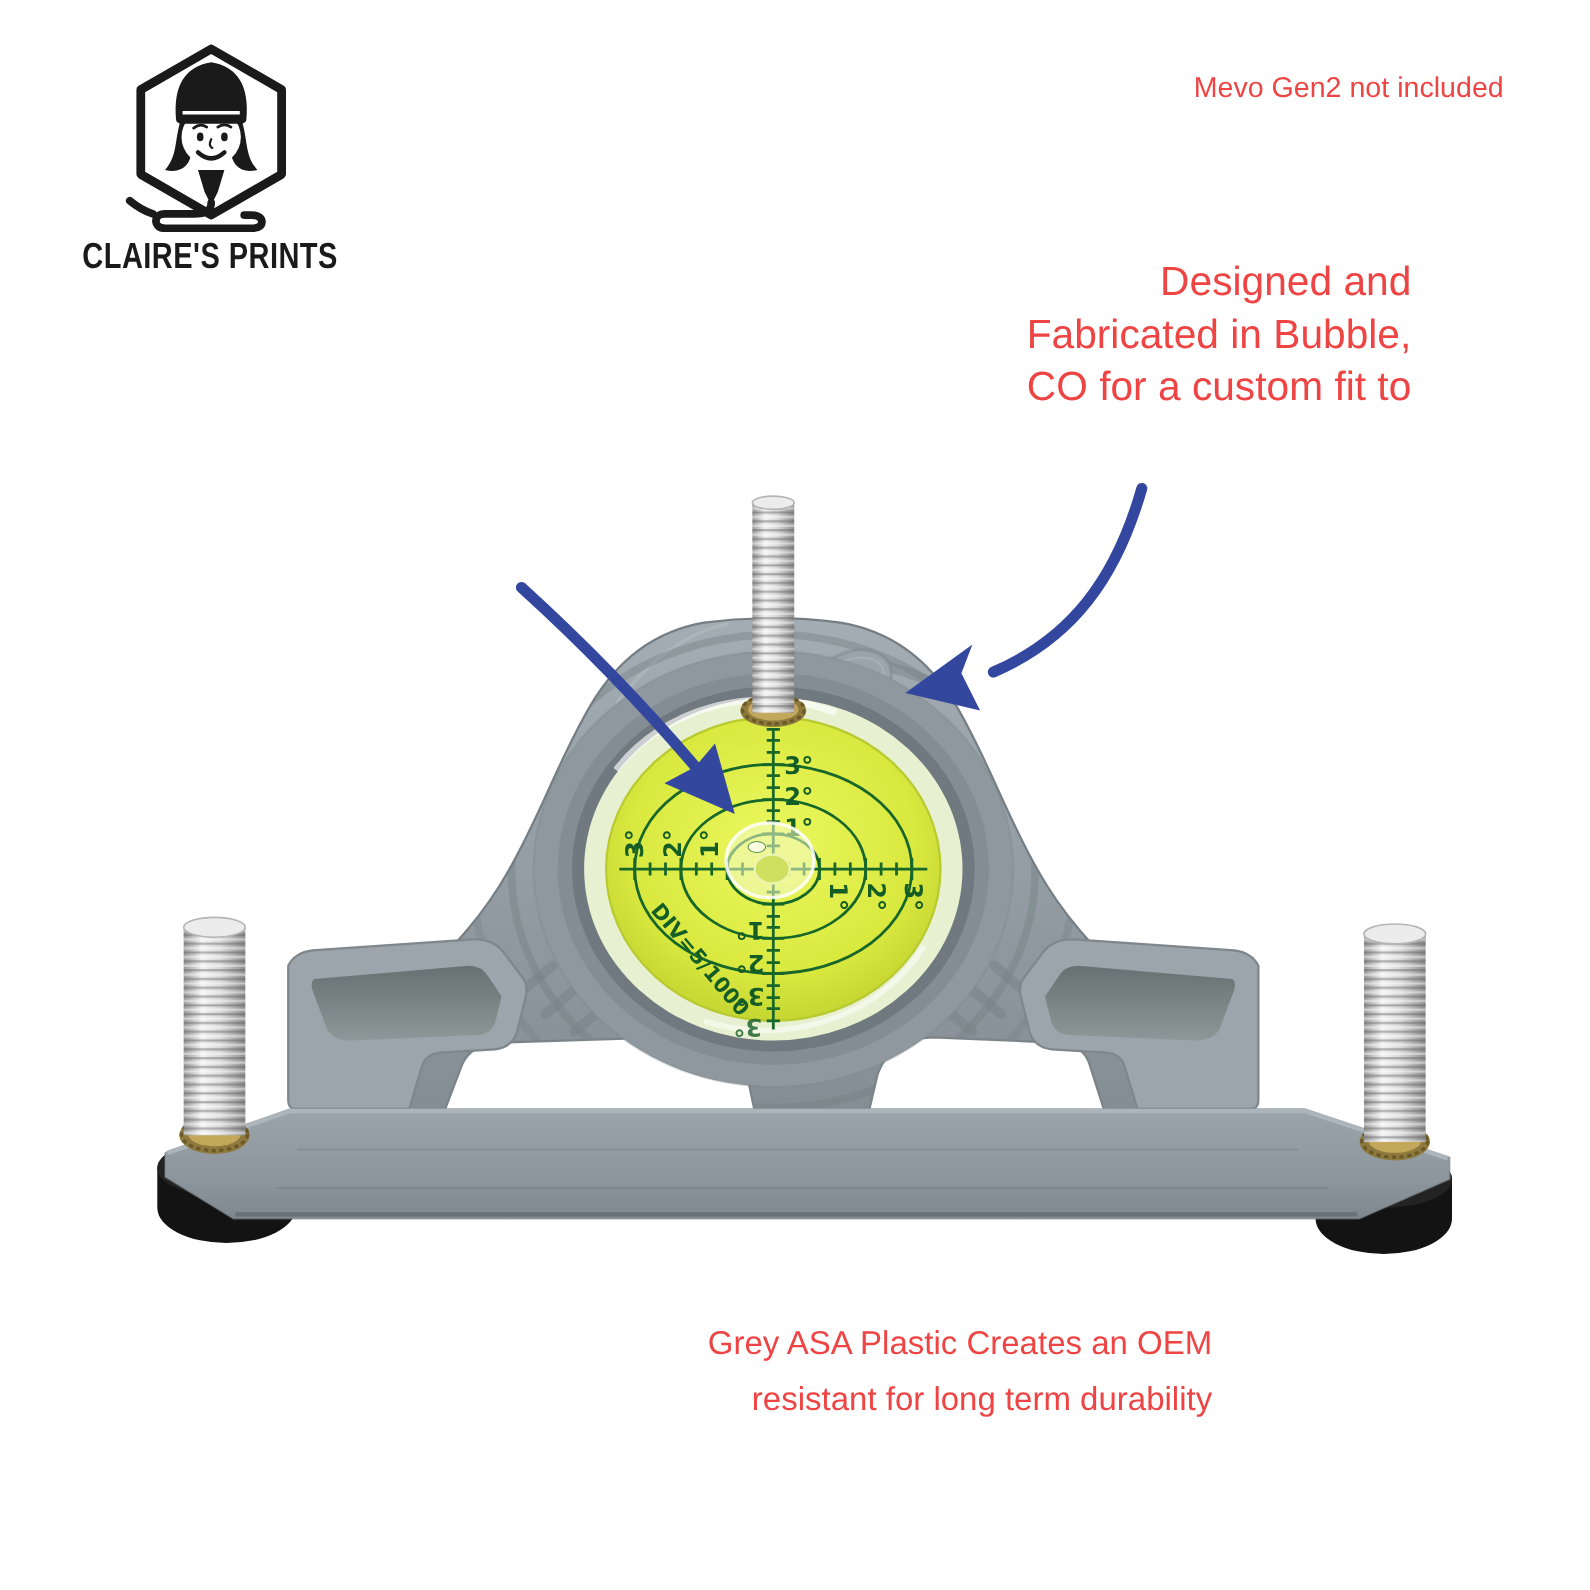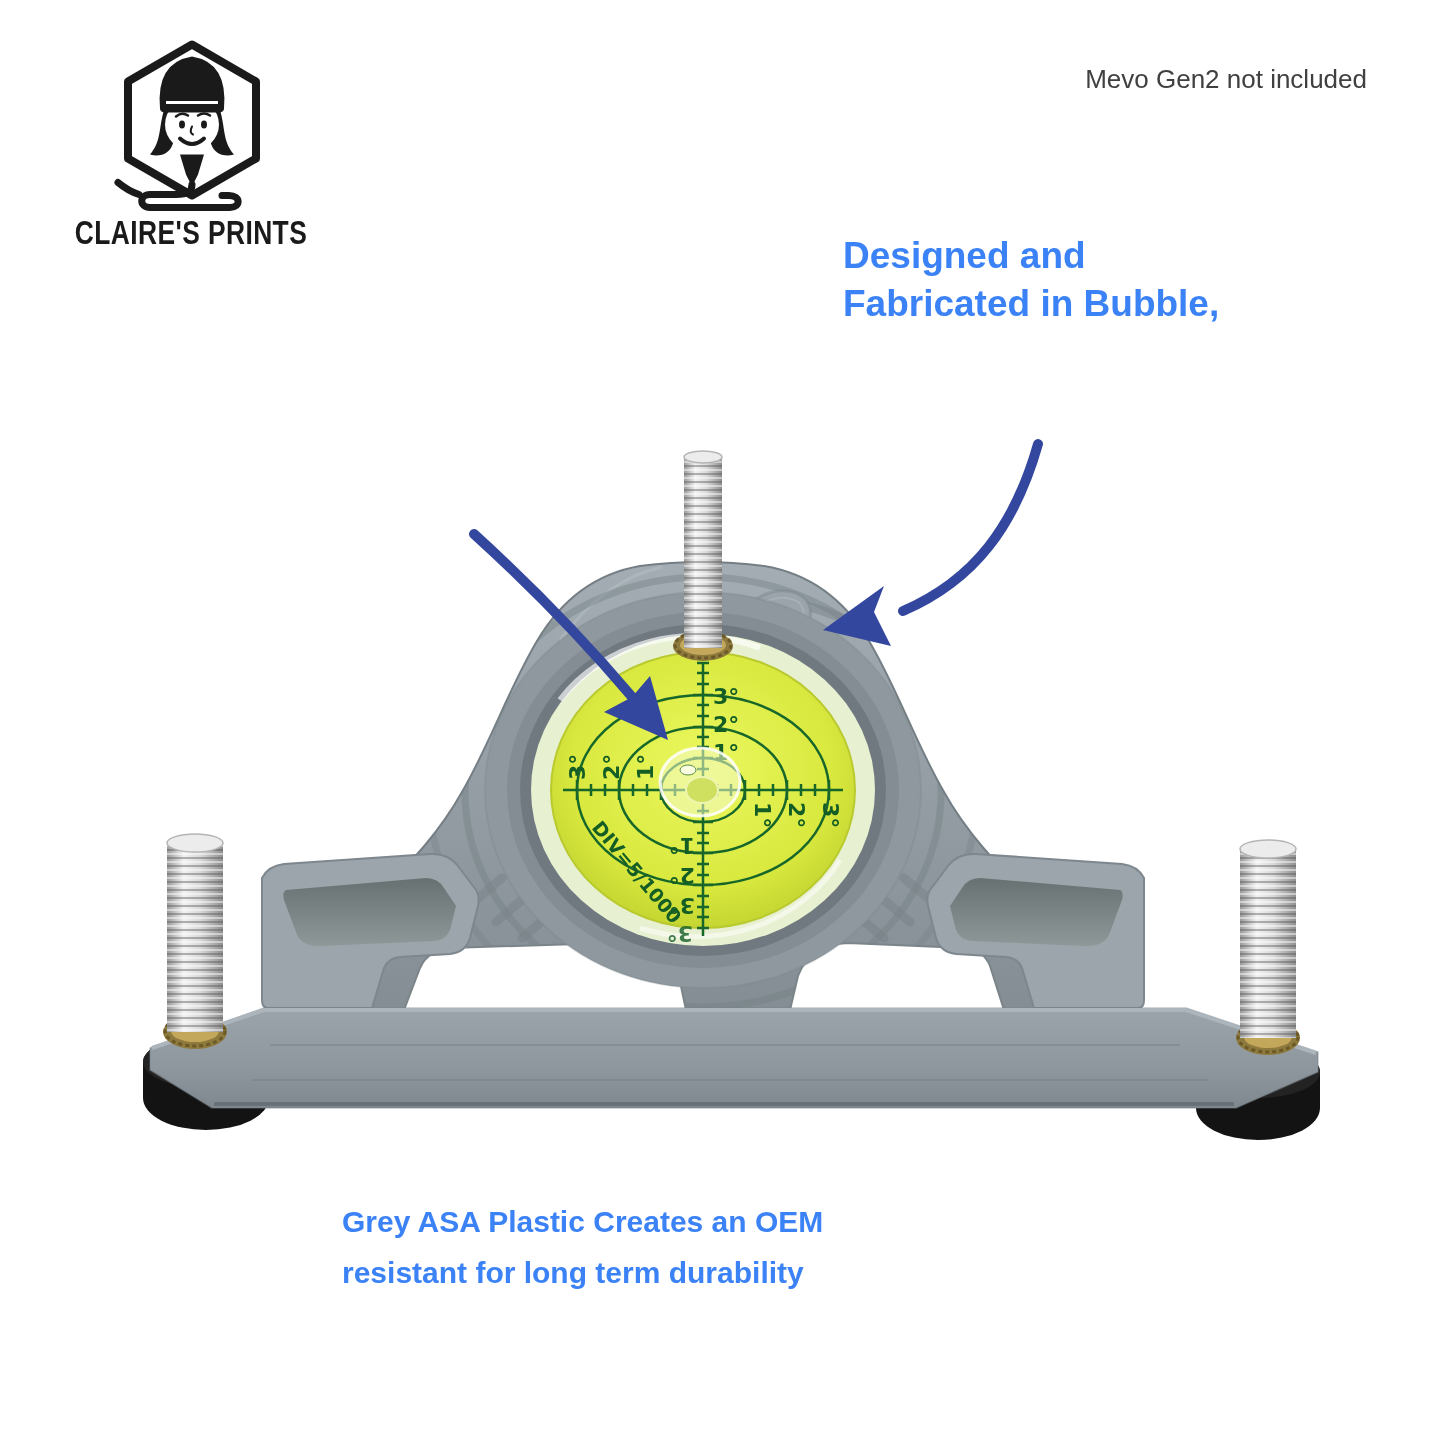--- a/index.html
+++ b/index.html
@@ -4,23 +4,23 @@
 <style>
   html,body{margin:0;padding:0;background:#ffffff;}
   .canvas{position:relative;width:1445px;height:1445px;background:#fff;overflow:hidden;
           font-family:"Liberation Sans",sans-serif;color:#111;}
   .abs{position:absolute;}
   
   .logo-icon{left:112px;top:36px;width:160px;height:176px;}
   .brand{left:41px;top:214px;width:300px;text-align:center;font-size:33px;font-weight:700;
          letter-spacing:.5px;transform:scaleX(.8);transform-origin:center;color:#1a1a1a;}
   
-  .disclaimer{left:1035px;top:64px;width:332px;text-align:right;font-size:26px;font-weight:400;color:#404040;}
-  
-  .callout{font-weight:700;text-align:left;color:#3b82f6;}
+  .disclaimer{left:1035px;top:64px;width:332px;text-align:right;font-size:26px;font-weight:400;color:#ef4444;}
+  
+  .callout{font-weight:400;text-align:right;color:#ef4444;}
   .callout .line{white-space:nowrap;}
   .callout-left{left:192px;top:364px;width:460px;font-size:41px;line-height:50px;}
   .callout-right{left:843px;top:232px;width:440px;font-size:37px;line-height:48px;}
   .callout-bottom{left:342px;top:1196px;width:760px;font-size:30px;line-height:51px;}
   
   .product-svg{left:0;top:0;width:1445px;height:1445px;}
 </style>
 </head>
 <body>
 
@@ -48,20 +48,21 @@
     <path d="M6,146 C12,151 18,155 27,158" stroke="#1a1a1a" stroke-width="7" fill="none" stroke-linecap="round"></path>
   </svg>
   <div class="abs brand">CLAIRE'S PRINTS</div>
 
   <div class="abs disclaimer">Mevo Gen2 not included</div>
 
 
   <div class="abs callout callout-right">
     <div class="line">Designed and</div>
     <div class="line">Fabricated in Bubble,</div>
+    <div class="line">CO for a custom fit to</div>
   </div>
 
   <div class="abs callout callout-bottom">
     <div class="line">Grey ASA Plastic Creates an OEM</div>
     <div class="line">resistant for long term durability</div>
   </div>
 
   <svg class="abs product-svg" viewBox="0 0 1445 1445">
     <defs>
       <linearGradient id="bodyGrad" x1="0" y1="0" x2="0" y2="1">

